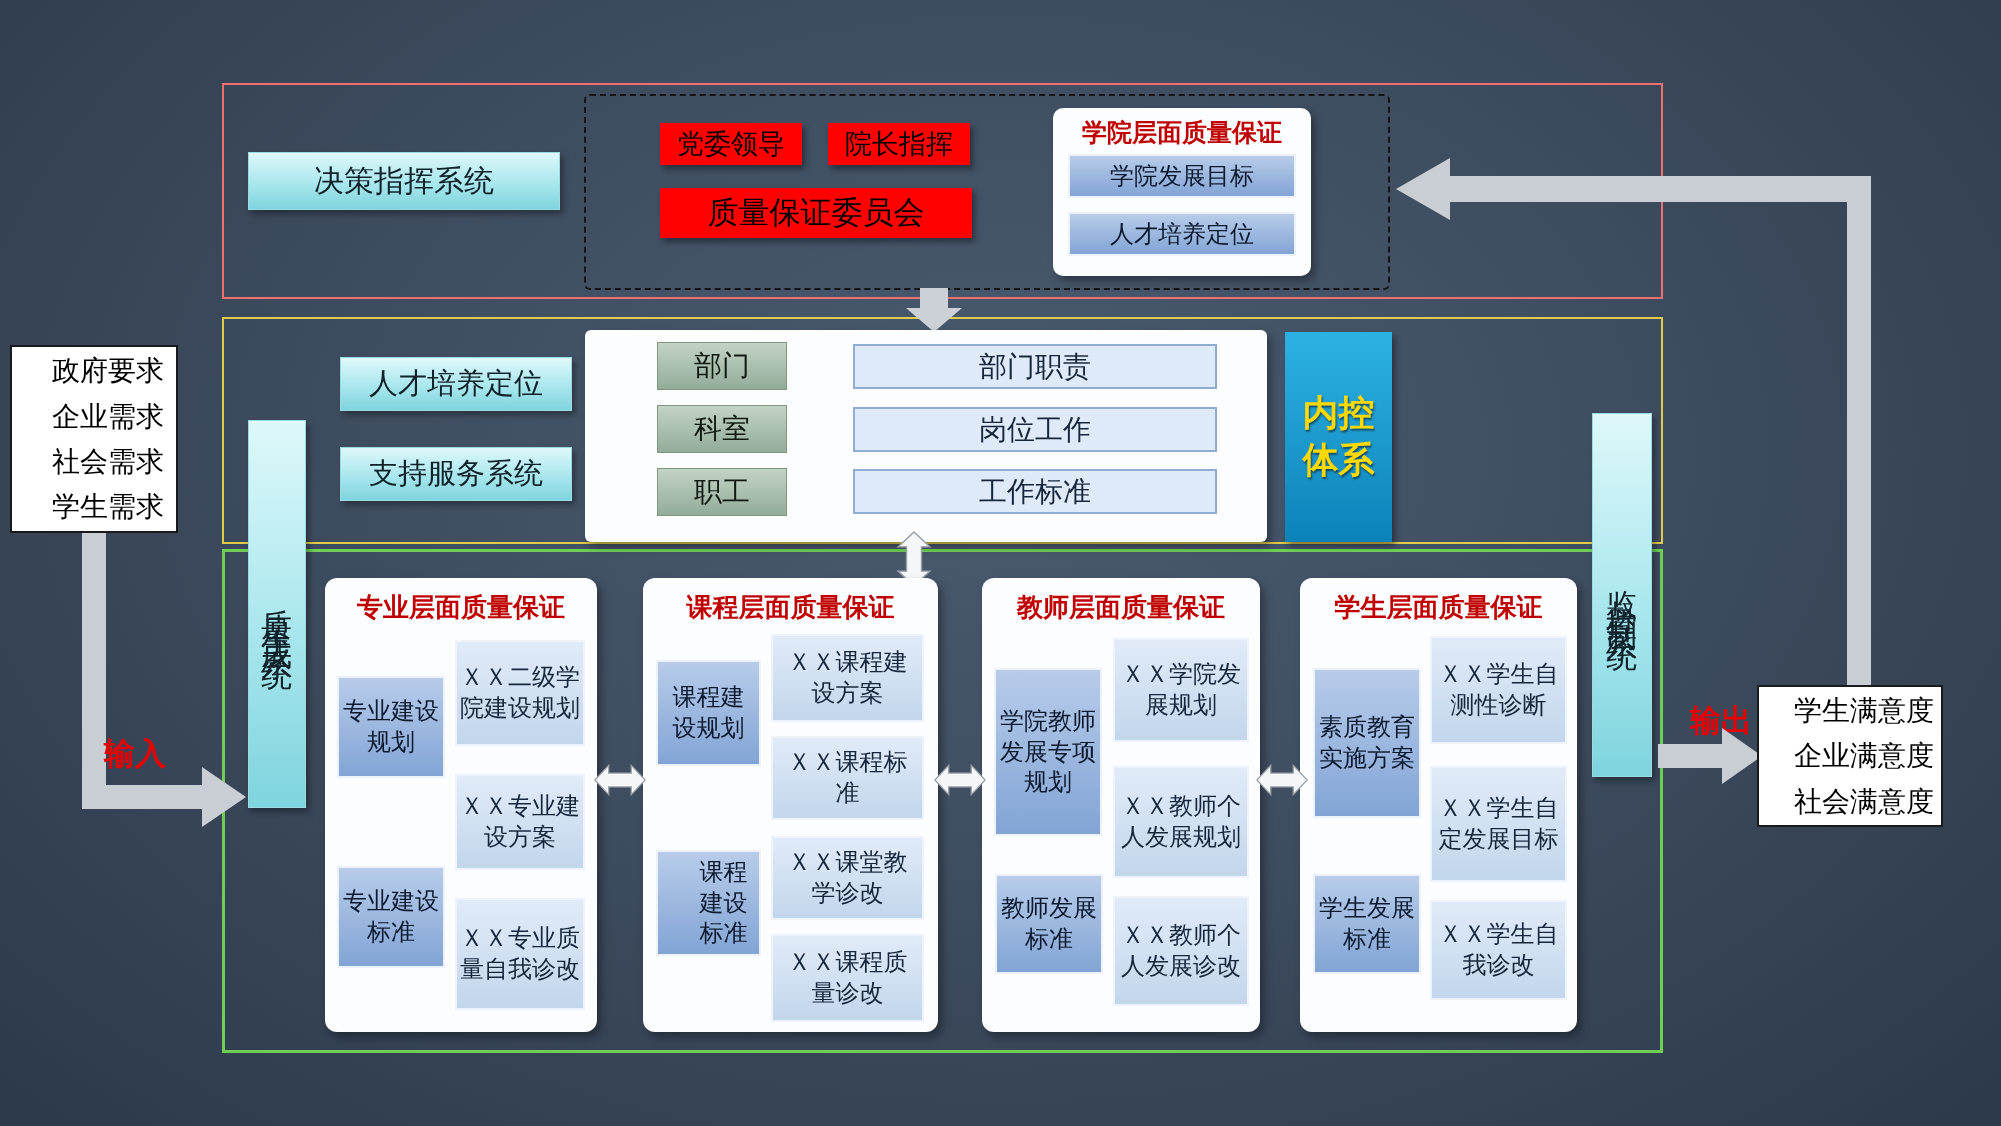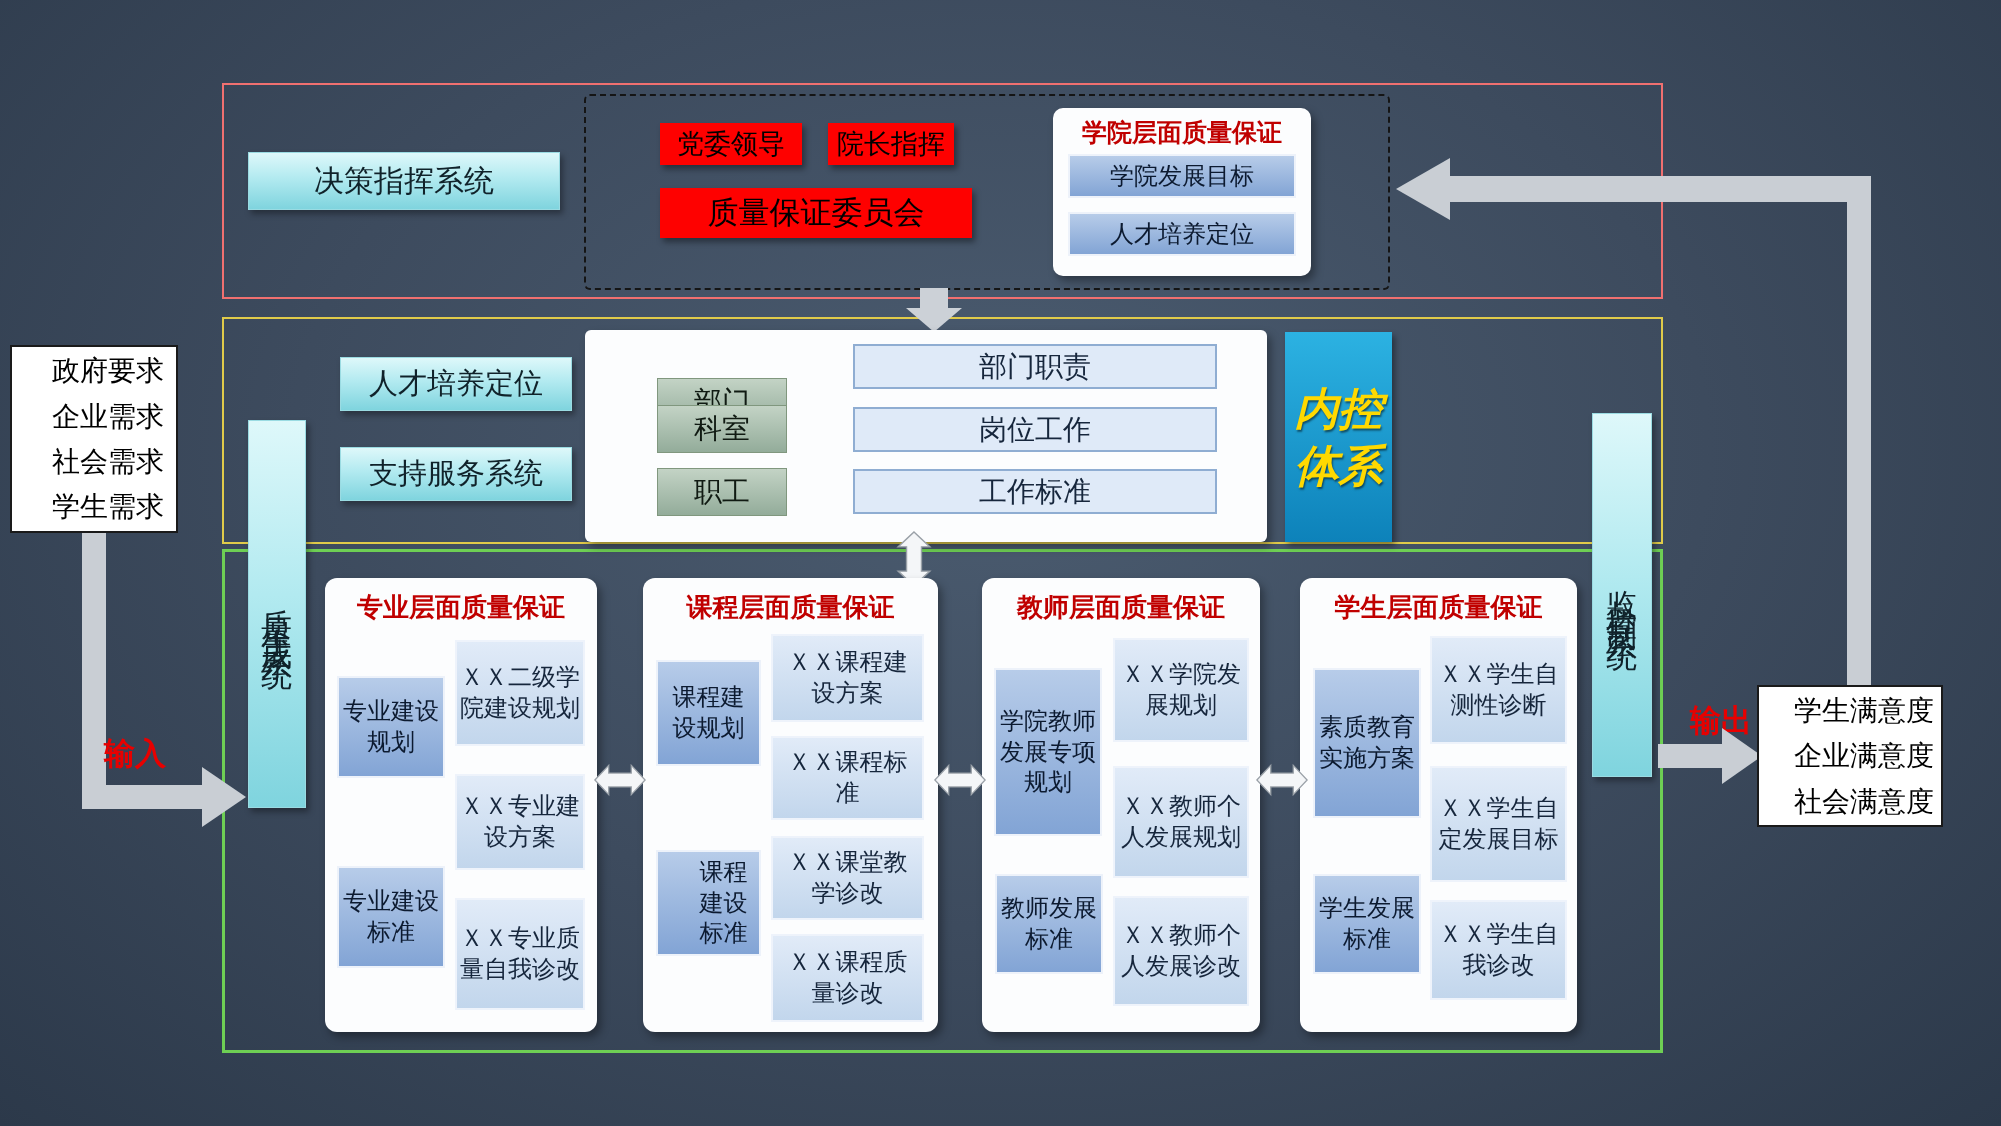--- a/index.html
+++ b/index.html
@@ -27,21 +27,21 @@
     border:2px solid #eef3fb; color:#16263c; font-size:24px; line-height:1.28; padding:3px;
   }
   .greenbox { background:linear-gradient(180deg,#c3d3c5 0%,#93ac9a 100%); border:1px solid #80977e; font-size:28px; color:#101a12; }
   .dutybox { background:#dfeaf8; border:2px solid #8fadd2; font-size:28px; color:#16263c; }
   .ptitle { color:#c00000; font-weight:bold; font-size:26px; }
   .bar { background:#c9ced4; }
   .tri { width:0; height:0; }
   .iolabel { color:#e80000; font-weight:bold; font-size:31px; }
   .vwrap { display:flex; align-items:center; justify-content:center; }
   .vtext { writing-mode:vertical-rl; text-orientation:upright; letter-spacing:10px; font-size:31px; color:#10222a; }
-  .ic-text { color:#ffd900; font-weight:bold; font-style:italic; font-size:44px; line-height:1.3; text-shadow:1px 2px 2px rgba(0,0,0,.5); }
+  .ic-text { color:#ffd900; font-weight:bold; font-size:36px; line-height:1.3; text-shadow:1px 2px 2px rgba(0,0,0,.5); }
   .whitebox { background:#ffffff; border:2px solid #1a1a1a; color:#000; font-size:28px; line-height:1.62;padding-left:28px; }
 </style>
 </head>
 <body>
 
 <div id="stage">
 
   <div class="abs" style="left:222px; top:83px; width:1441px; height:216px; border:2px solid #f07070;"></div>
   <div class="abs" style="left:222px; top:317px; width:1441px; height:227px; border:2px solid #e0cb4a;"></div>
   <div class="abs" style="left:222px; top:549px; width:1441px; height:504px; border:3px solid #6ecf54;"></div>
@@ -52,21 +52,21 @@
 
   <div class="abs cyan flex" style="left:248px; top:152px; width:312px; height:58px;">
     <span>决策指挥系统</span>
   </div>
 
   <div class="abs" style="left:584px; top:94px; width:806px; height:196px; border:2px dashed #151515; border-radius:6px;"></div>
 
   <div class="abs redbox flex" style="left:660px; top:123px; width:142px; height:42px;">
     <span>党委领导</span>
   </div>
-  <div class="abs redbox flex" style="left:828px; top:123px; width:126px; height:42px;">
+  <div class="abs redbox flex" style="left:828px; top:123px; width:142px; height:42px;">
     <span>院长指挥</span>
   </div>
   <div class="abs redbox flex" style="left:660px; top:188px; width:312px; height:50px; font-size:31px;">
     <span>质量保证委员会</span>
   </div>
 
   <div class="abs panel" style="left:1053px; top:108px; width:258px; height:168px; border-radius:10px;">
     <div class="abs ptitle" style="left:0; top:8px; width:100%; text-align:center; font-size:25px;">学院层面质量保证</div>
     <div class="abs bluebox flex" style="left:15px; top:46px; width:228px; height:44px;">
       <span>学院发展目标</span>
@@ -80,21 +80,21 @@
   <div class="abs tri" style="left:906px; top:308px; border-top:24px solid #ccd1d7; border-left:28px solid transparent; border-right:28px solid transparent;"></div>
 
   <div class="abs cyan flex" style="left:340px; top:357px; width:232px; height:54px; font-size:29px;">
     <span>人才培养定位</span>
   </div>
   <div class="abs cyan flex" style="left:340px; top:447px; width:232px; height:54px; font-size:29px;">
     <span>支持服务系统</span>
   </div>
 
   <div class="abs panel" style="left:585px; top:330px; width:682px; height:212px; border-radius:6px;">
-    <div class="abs greenbox flex" style="left:72px; top:12px; width:130px; height:48px;margin-top:36px;">
+    <div class="abs greenbox flex" style="left:72px; top:12px; width:130px; height:48px;">
       <span>部门</span>
     </div>
     <div class="abs greenbox flex" style="left:72px; top:75px; width:130px; height:48px;">
       <span>科室</span>
     </div>
     <div class="abs greenbox flex" style="left:72px; top:138px; width:130px; height:48px;">
       <span>职工</span>
     </div>
     <div class="abs dutybox flex" style="left:268px; top:14px; width:364px; height:45px;">
       <span>部门职责</span>

